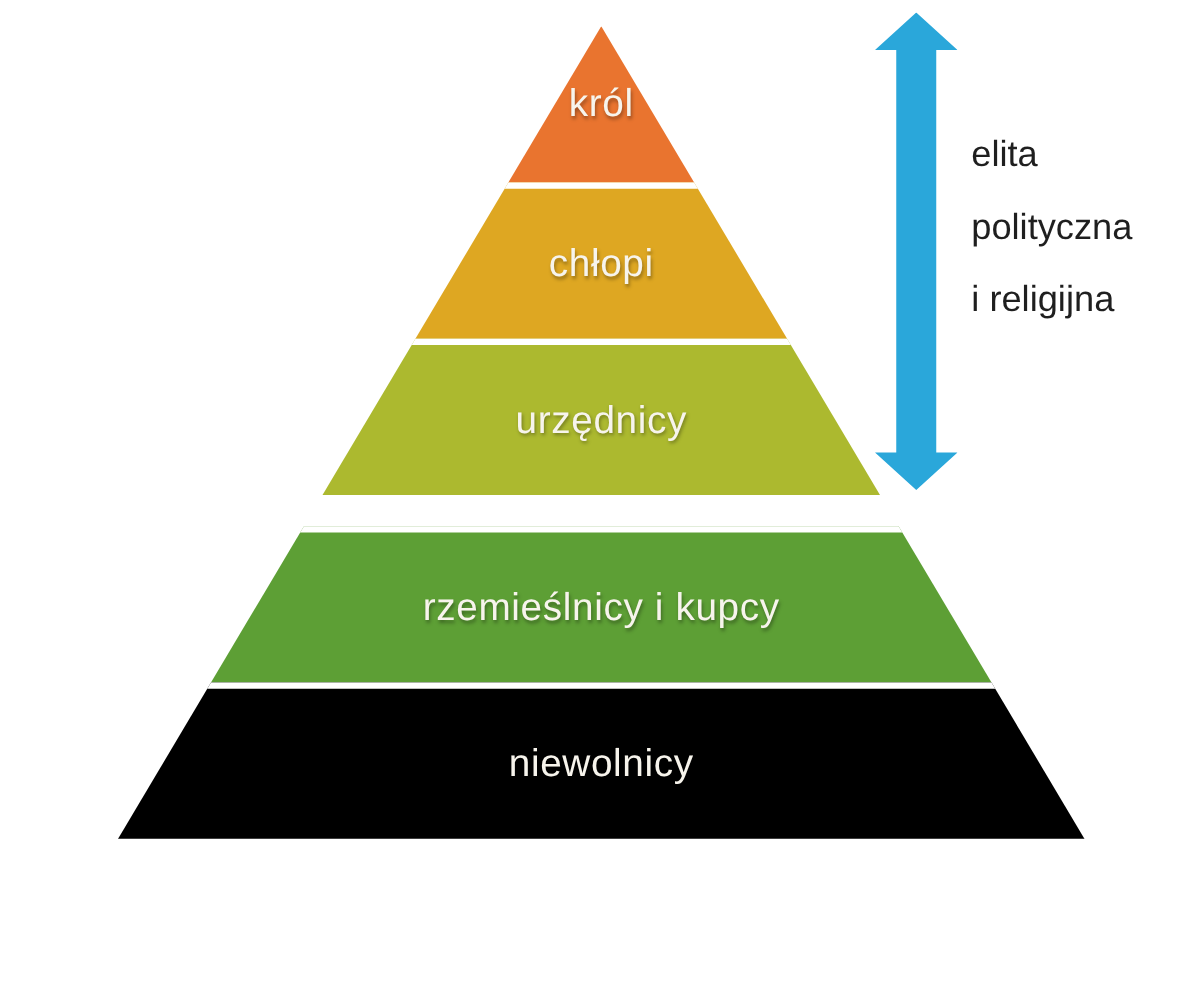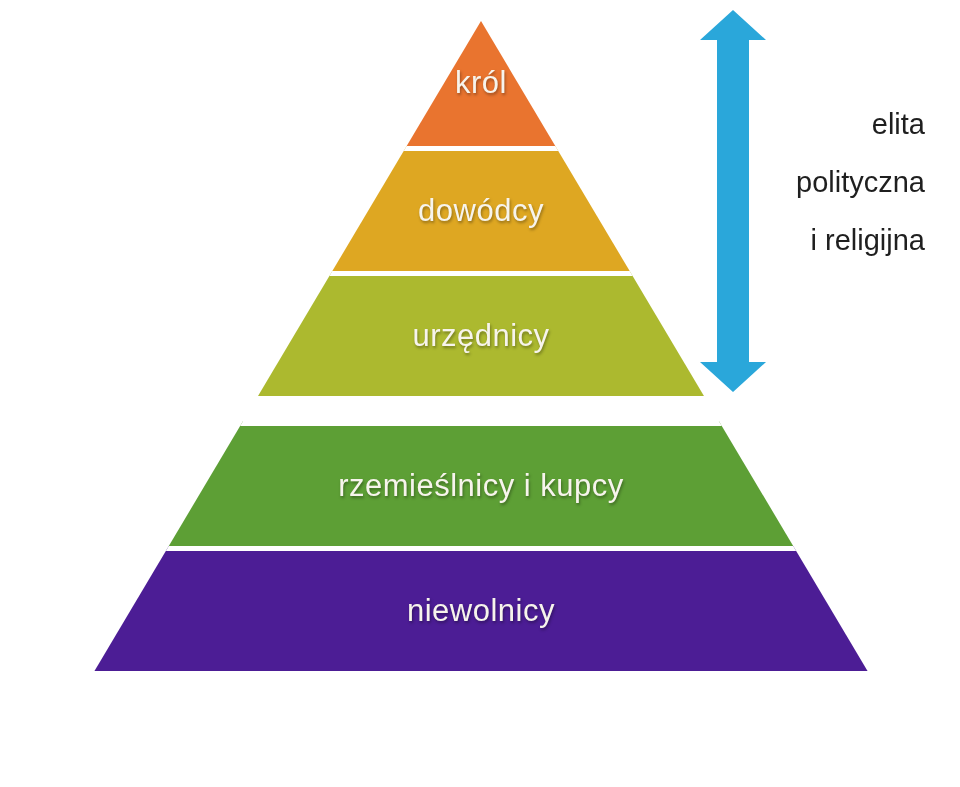--- a/index.html
+++ b/index.html
@@ -47,53 +47,53 @@
   .level-label .line { line-height: 48px; }
   
   .elite-arrow {
     position: absolute;
     left: 700px; top: 10px;
     width: 66px; height: 382px;
   }
   
   .annotation {
     position: absolute;
-    left: 745px; top: 108px;
+    left: 777px; top: 108px;
     width: 180px;
-    text-align: right;
+    text-align: left;
     color: var(--annot-color);
   }
   .annotation .annot-line {
     font-size: 29px;
     line-height: 32px;
     margin-bottom: 26px;
     white-space: nowrap;
   }
 </style>
 </head>
 <body>
 
 <div class="stage">
 
   <div class="pyramid">
     <div class="level" style="background: rgb(233, 116, 47);">
       <div class="level-label">król</div>
     </div>
     <div class="level" style="background: rgb(222, 167, 34);">
-      <div class="level-label">dowódcy</div>
+      <div class="level-label">chłopi</div>
     </div>
     <div class="level" style="background: rgb(172, 185, 47);">
       <div class="level-label">
         <div class="line">urzędnicy</div>
       </div>
     </div>
     <div class="level" style="background: rgb(93, 159, 53); margin-top: 25px;">
       <div class="level-label">rzemieślnicy i kupcy</div>
     </div>
-    <div class="level" style="background: #4c1d95; text-align: center;">
+    <div class="level" style="background: #000000; text-align: center;">
       <div class="level-label">niewolnicy</div>
     </div>
   </div>
 
   <svg class="elite-arrow" viewBox="0 0 66 382" xmlns="http://www.w3.org/2000/svg">
     <polygon points="33,0 66,30 49,30 49,352 66,352 33,382 0,352 17,352 17,30 0,30" fill="#2AA7DA"></polygon>
   </svg>
 
   <div class="annotation">
     <div class="annot-line">elita</div>

